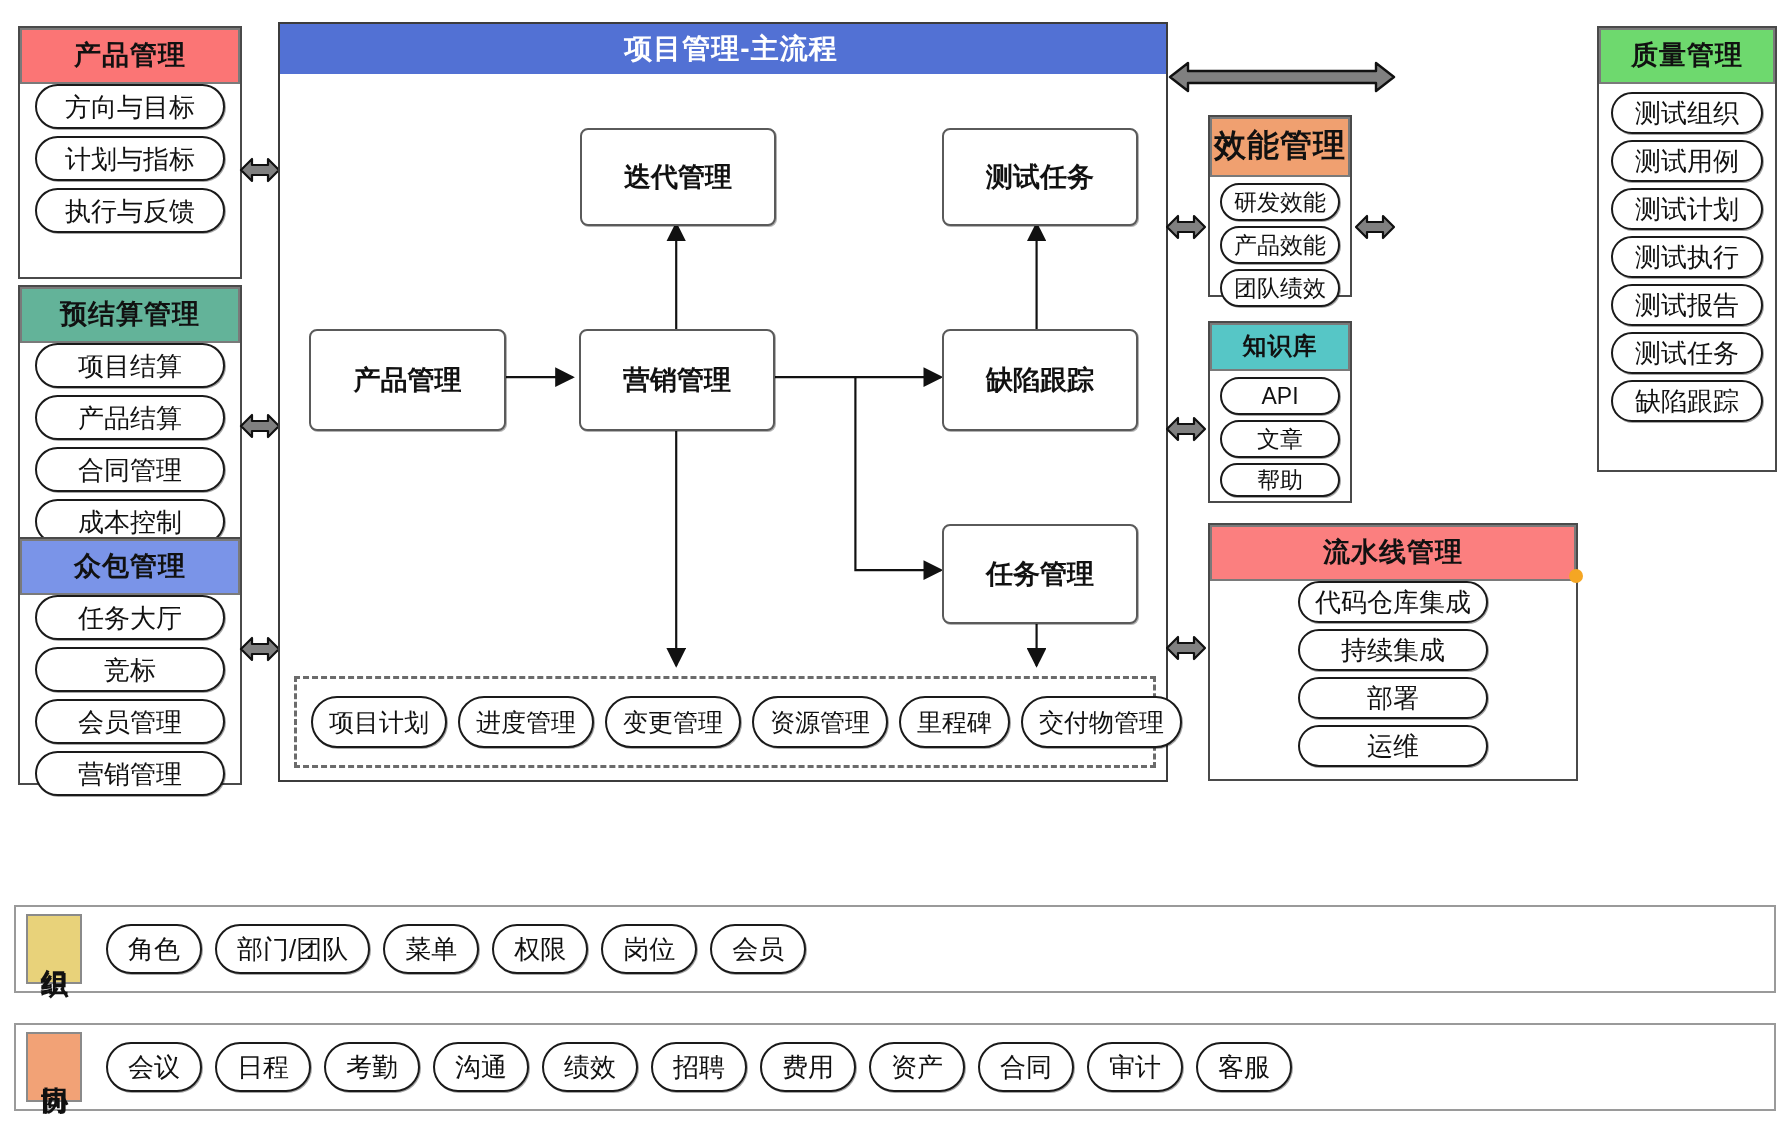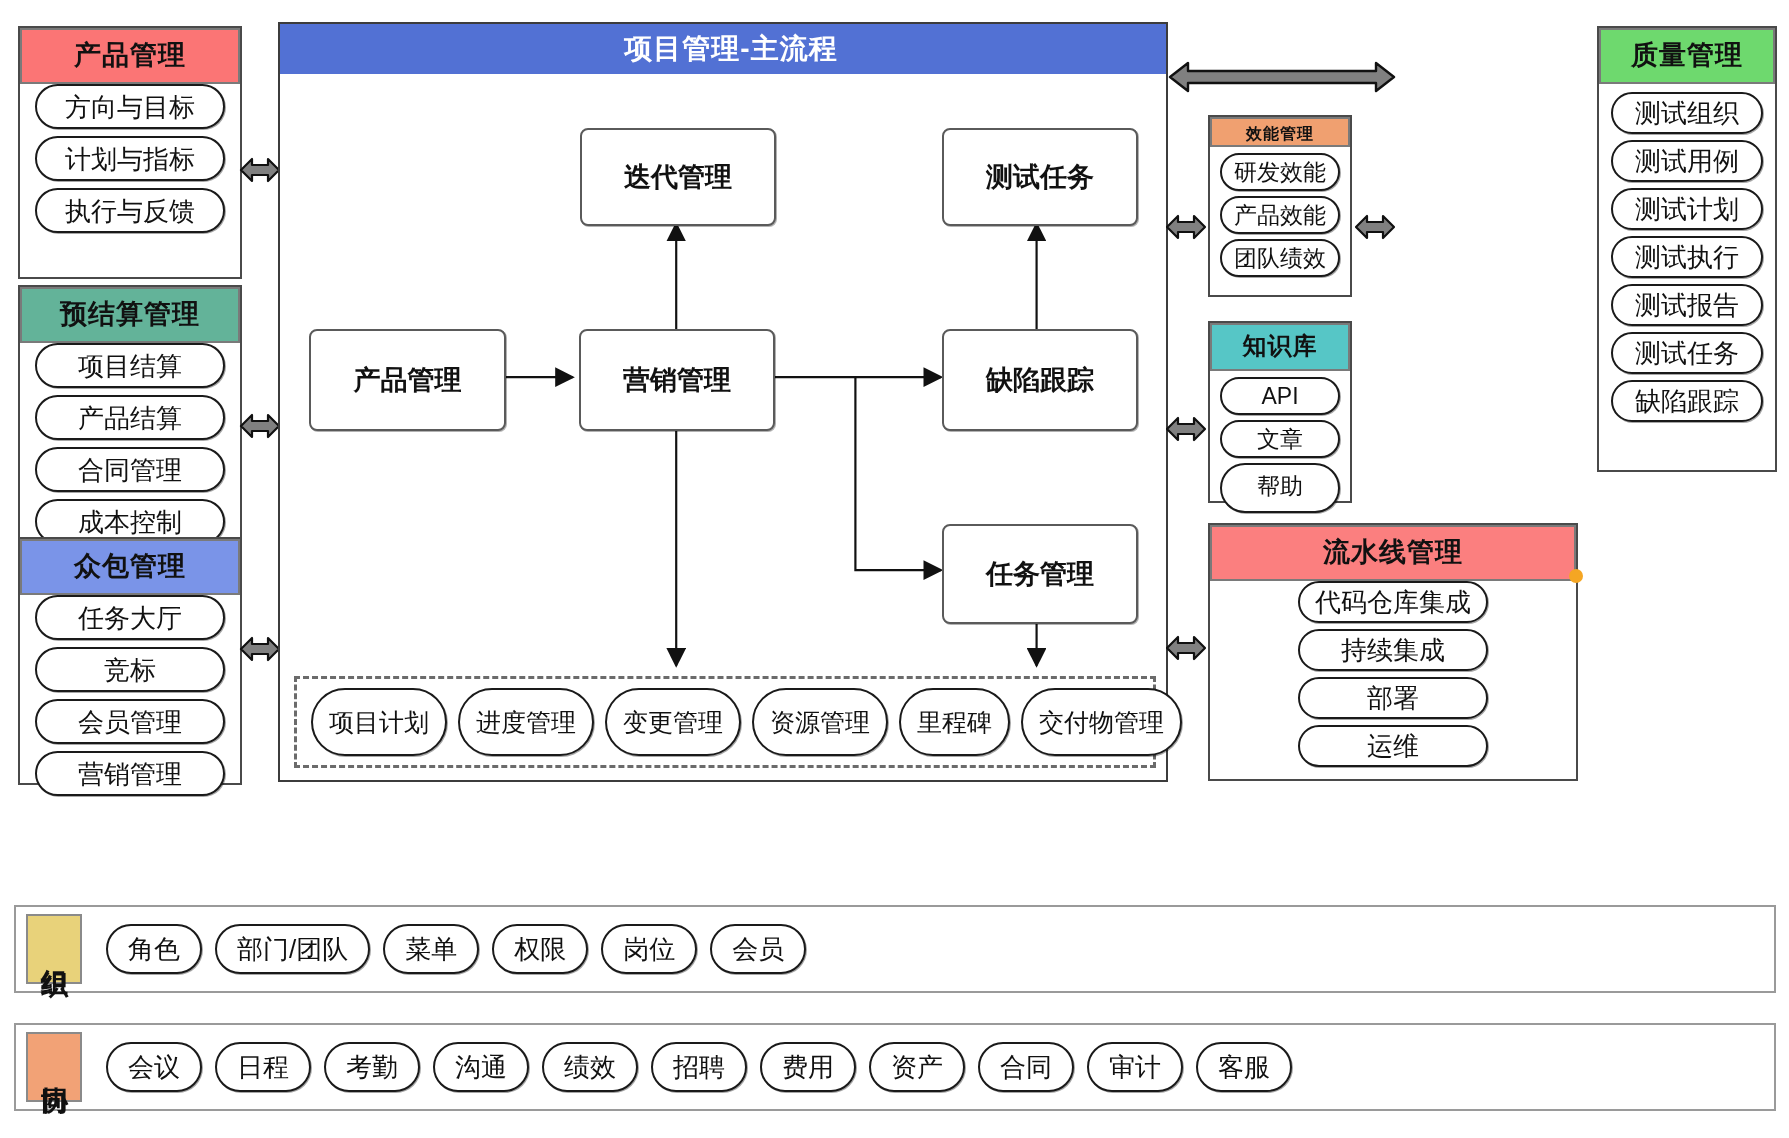--- a/index.html
+++ b/index.html
@@ -59,21 +59,21 @@
     font-size: 27px; font-weight: bold; color:#111;
     box-shadow: 1px 1px 0 rgba(0,0,0,.3);
   }
   #dashed-box {
     position: absolute; left: 14px; bottom: 12px;
     width: 862px; height: 92px;
     border: 3px dashed #6b6b6b;
     display:flex; align-items:center; gap: 11px;
     padding: 0 14px;
   }
-  #dashed-box .pill { height: 68px; flex: 0 0 auto; padding: 0 16px; font-size: 25px; }
+  #dashed-box .pill { height: 52px; flex: 0 0 auto; padding: 0 16px; font-size: 25px; }
 
   svg.conn { position: absolute; left:0; top:0; width:100%; height:100%; pointer-events:none; }
 
   
   .dbl-arrow { position: absolute; }
 
   
   .botbar {
     position: absolute;
     border: 2px solid #9a9a9a;
@@ -176,34 +176,34 @@
       <div class="pill">里程碑</div>
       <div class="pill">交付物管理</div>
     </div>
   </div>
 
   <svg class="dbl-arrow" style="left:1168px; top:58px;" width="228" height="38" viewBox="0 0 228 38">
     <path d="M2 19 L20 5 L20 13 L208 13 L208 5 L226 19 L208 33 L208 25 L20 25 L20 33 Z" fill="#808080" stroke="#111" stroke-width="2.4" stroke-linejoin="round"></path>
   </svg>
 
   <div class="panel" id="panel-efficiency" style="left:1208px; top:115px; width:144px; height:182px;">
-    <div class="panel-head" style="background:#f0a070; font-size:16px; padding:5px 0 0 0;">效能管理</div>
+    <div class="panel-head" style="background:#f0a070; font-size:32px; padding:5px 0 7px 0;">效能管理</div>
     <div class="panel-body" style="gap:5px; padding:6px 0;">
       <div class="pill" style="height:38px; font-size:23px;">研发效能</div>
       <div class="pill" style="height:38px; font-size:23px;">产品效能</div>
       <div class="pill" style="height:38px; font-size:23px;">团队绩效</div>
     </div>
   </div>
 
   <div class="panel" id="panel-knowledge" style="left:1208px; top:321px; width:144px; height:182px;">
     <div class="panel-head" style="background:#56c6c6; font-size:24px; padding:5px 0 7px 0;">知识库</div>
     <div class="panel-body" style="gap:5px; padding:6px 0;">
       <div class="pill" style="height:38px; font-size:23px;">API</div>
       <div class="pill" style="height:38px; font-size:23px;">文章</div>
-      <div class="pill" style="height:50px; font-size:23px;font-family:Liberation Mono, monospace;">帮助</div>
+      <div class="pill" style="height:34px; font-size:23px;">帮助</div>
     </div>
   </div>
 
   <div class="panel" id="panel-pipeline" style="left:1208px; top:523px; width:370px; height:258px;">
     <div class="panel-head" style="background:#fb7f7f;">流水线管理</div>
     <div class="panel-body" style="gap:6px;">
       <div class="pill" style="width:52%; height:42px;">代码仓库集成</div>
       <div class="pill" style="width:52%; height:42px;">持续集成</div>
       <div class="pill" style="width:52%; height:42px;">部署</div>
       <div class="pill" style="width:52%; height:42px;">运维</div>

